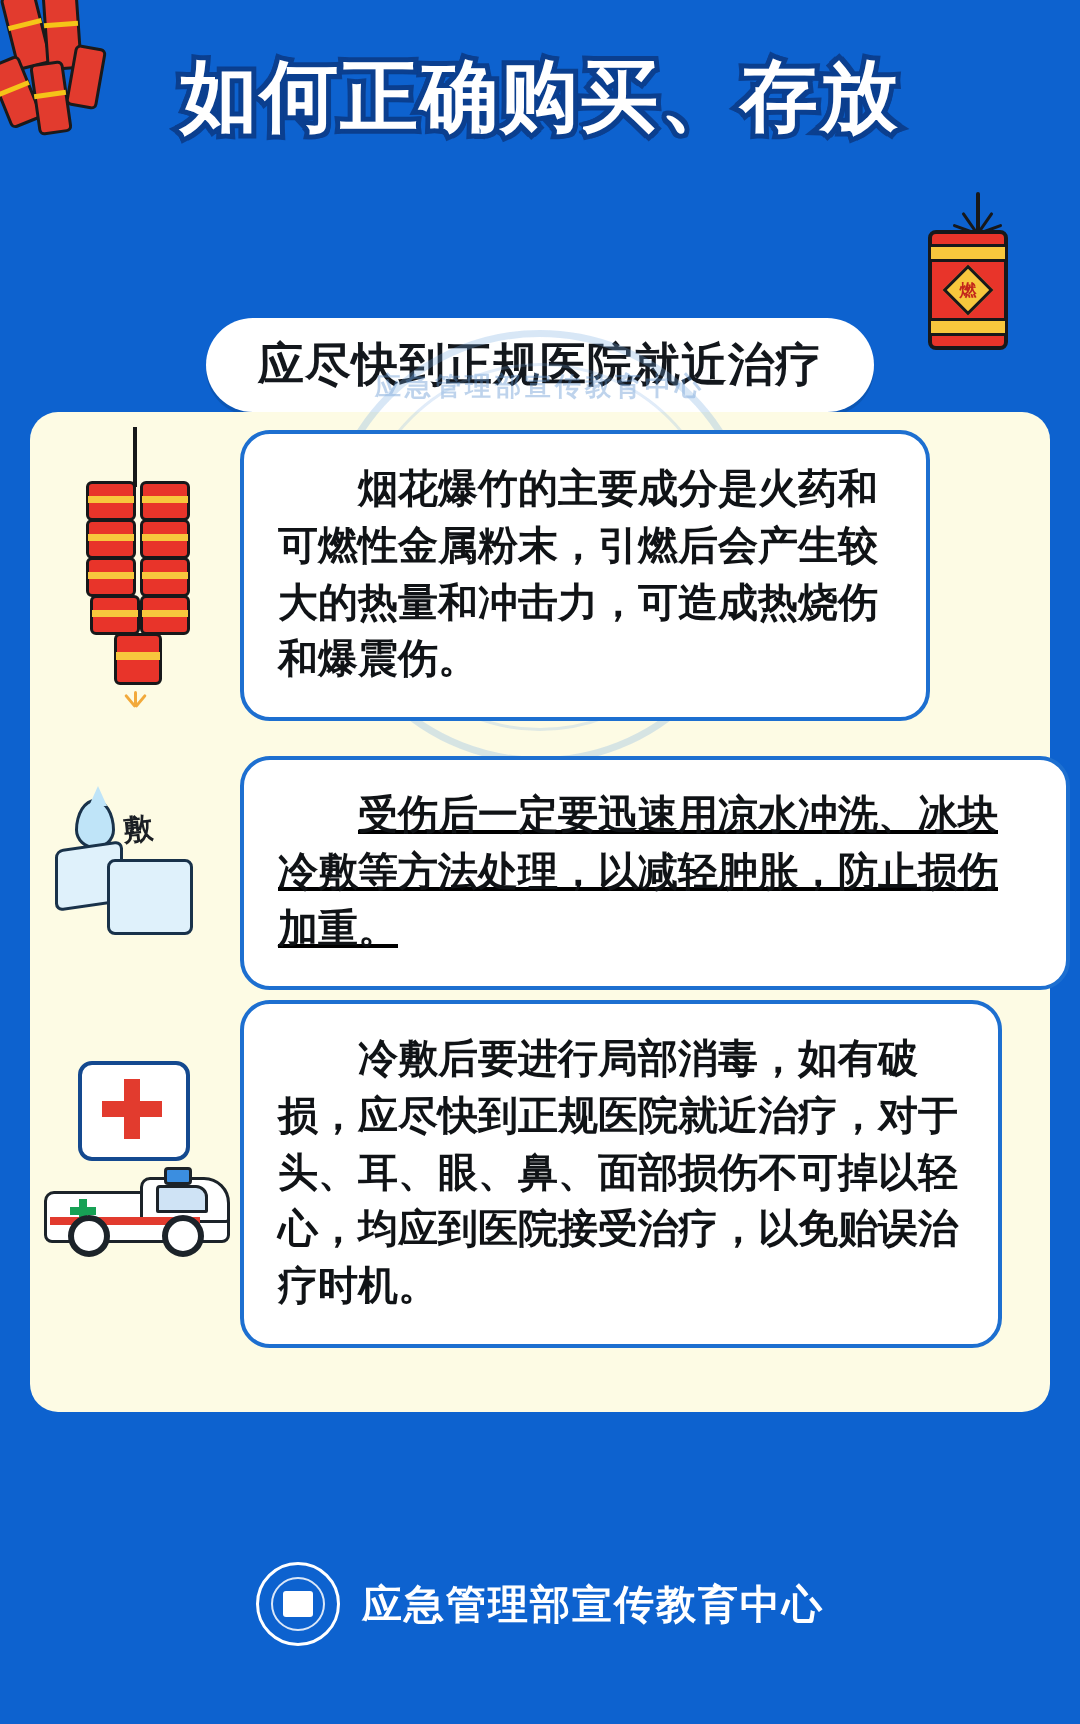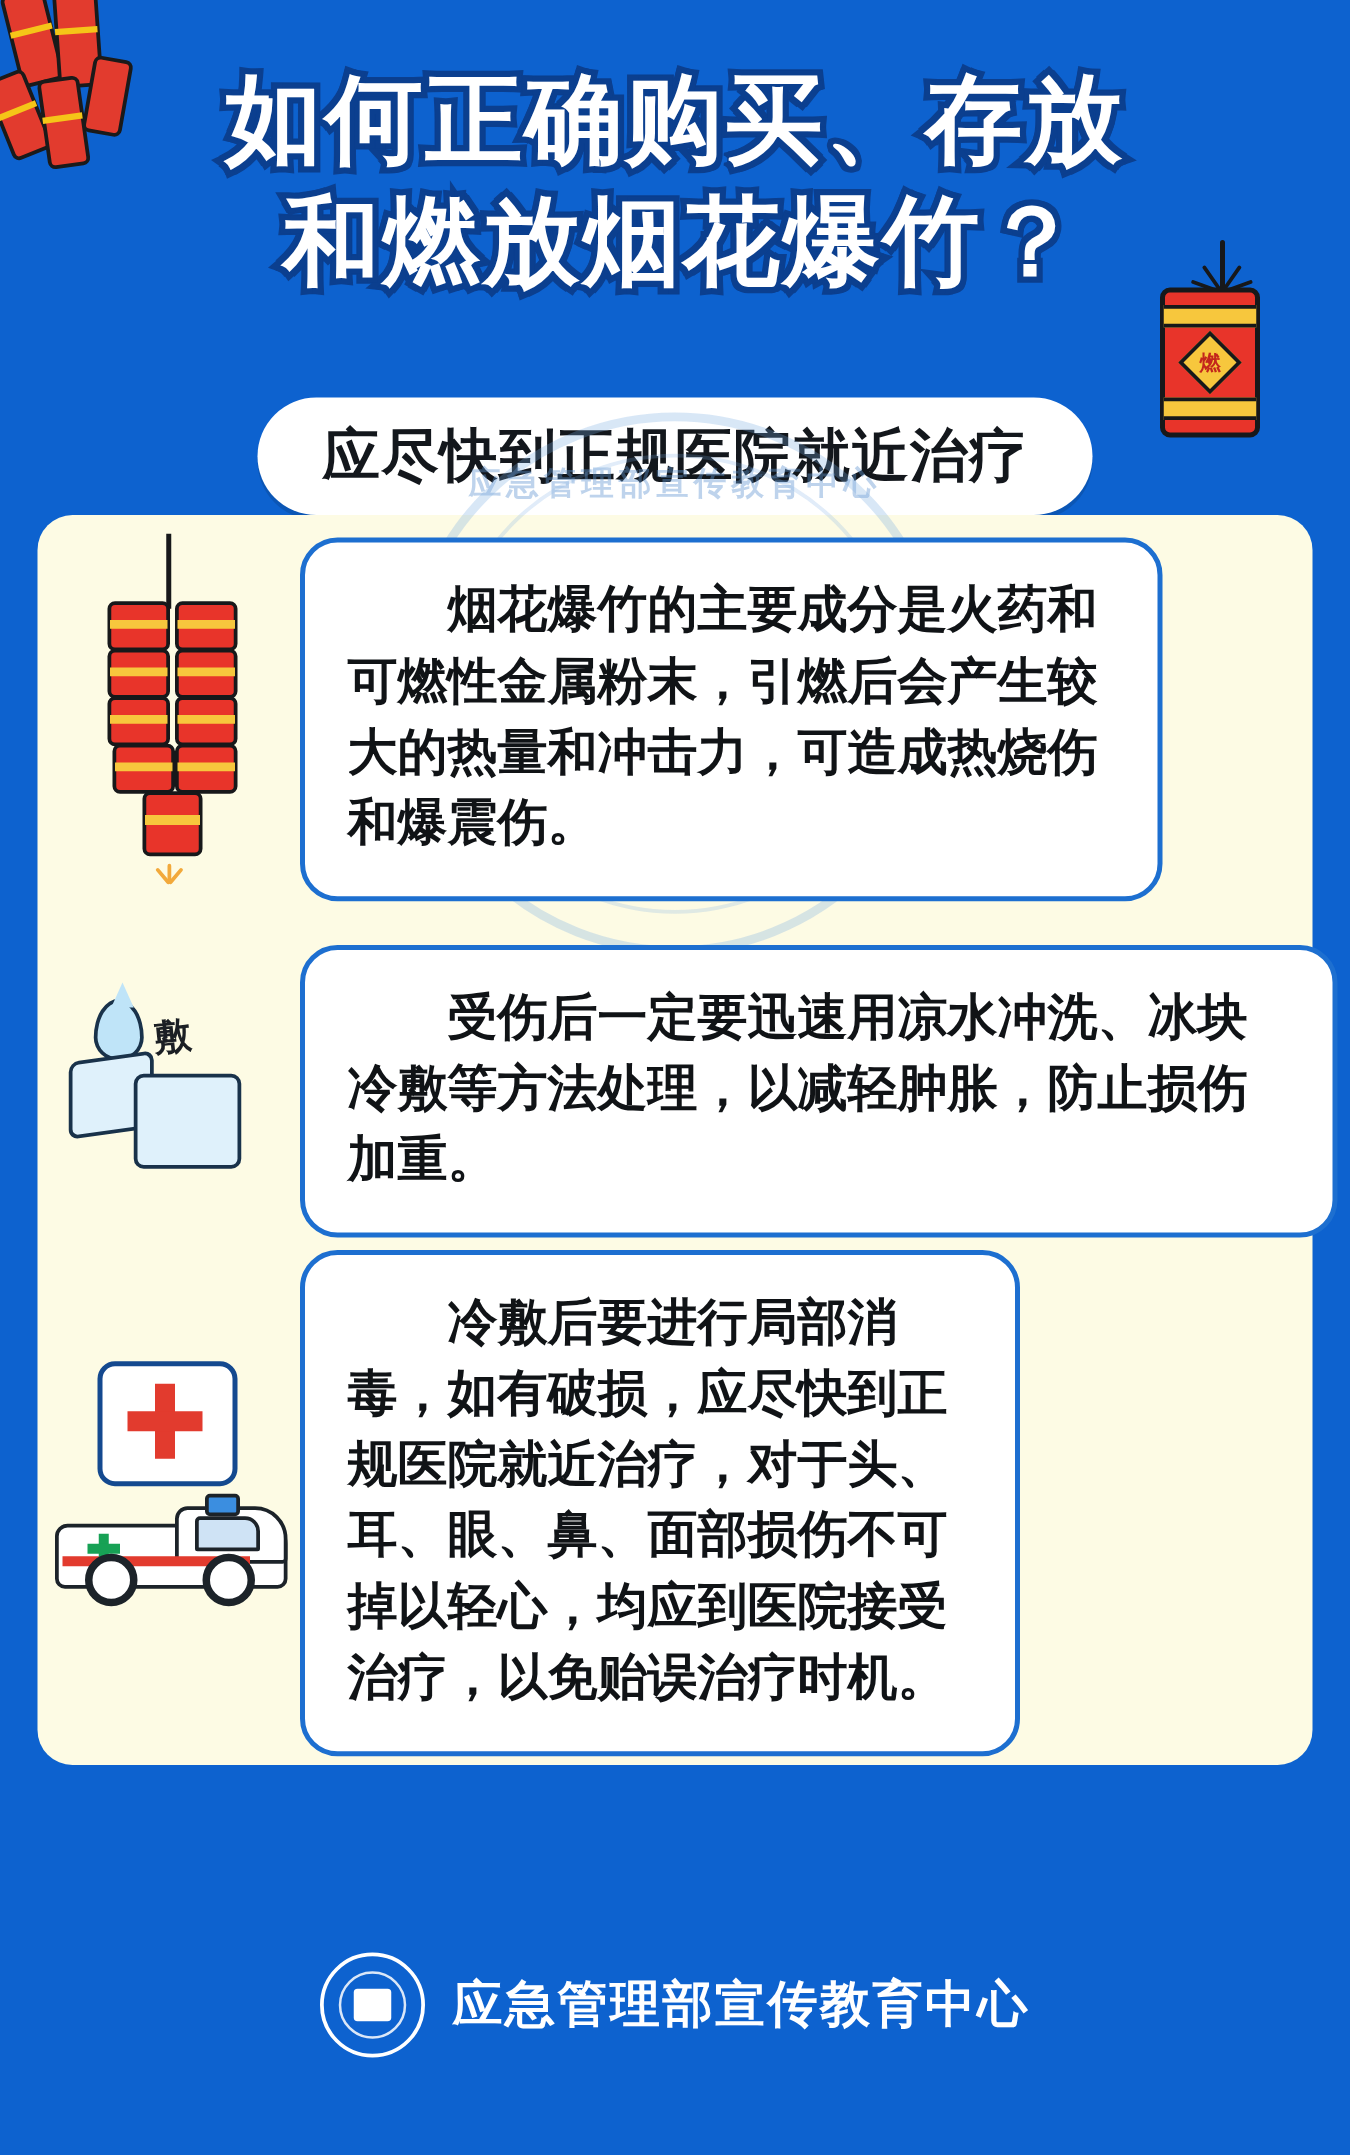--- a/index.html
+++ b/index.html
@@ -239,23 +239,23 @@
     font-size: 40px;
     line-height: 1.42;
     color: #101316;
     text-indent: 80px;
     letter-spacing: 0px;
   }
 
   #row1 { left: 30px; top: 430px; }
   #row1 .text-box { width: 690px; }
   #row2 { left: 30px; top: 756px; }
-  #row2 .text-box { width: 830px; }
+  #row2 .text-box { width: 830px; text-decoration: underline; }
   #row3 { left: 30px; top: 1000px; }
-  #row3 .text-box { width: 576px; }
+  #row3 .text-box { width: 762px; }
 
   
   .fc-string { position: relative; width: 170px; height: 270px; }
   .fc-string .line {
     position: absolute; left: 83px; top: -14px; width: 4px; height: 60px; background: #17181a;
   }
   .fc-string .unit {
     position: absolute;
     width: 44px; height: 34px;
     background: #e8342a;
@@ -407,21 +407,20 @@
     <div class="stick" style="left:44px;  top:80px;  width:28px; height:66px;  transform:rotate(-8deg);"></div>
     <div class="stick" style="left:80px;  top:64px;  width:26px; height:56px;  transform:rotate(10deg);"></div>
     <div class="band" style="left:18px; top:40px; width:34px; transform:rotate(-14deg);"></div>
     <div class="band" style="left:54px; top:40px; width:34px; transform:rotate(-4deg);"></div>
     <div class="band" style="left:8px;  top:104px; width:32px; transform:rotate(-22deg);"></div>
     <div class="band" style="left:44px; top:110px; width:32px; transform:rotate(-8deg);"></div>
   </div>
 
   <div class="title-wrap">
     <div class="title-line l1">如何正确购买、存放</div>
-    <div class="title-line l2">和燃放烟花爆竹？</div>
   </div>
 
   <div class="spark">
     <i style="transform:rotate(0deg)"></i>
     <i style="transform:rotate(35deg)"></i>
     <i style="transform:rotate(-35deg)"></i>
     <i style="transform:rotate(70deg)"></i>
     <i style="transform:rotate(-70deg)"></i>
   </div>
   <div class="fuse"></div>

